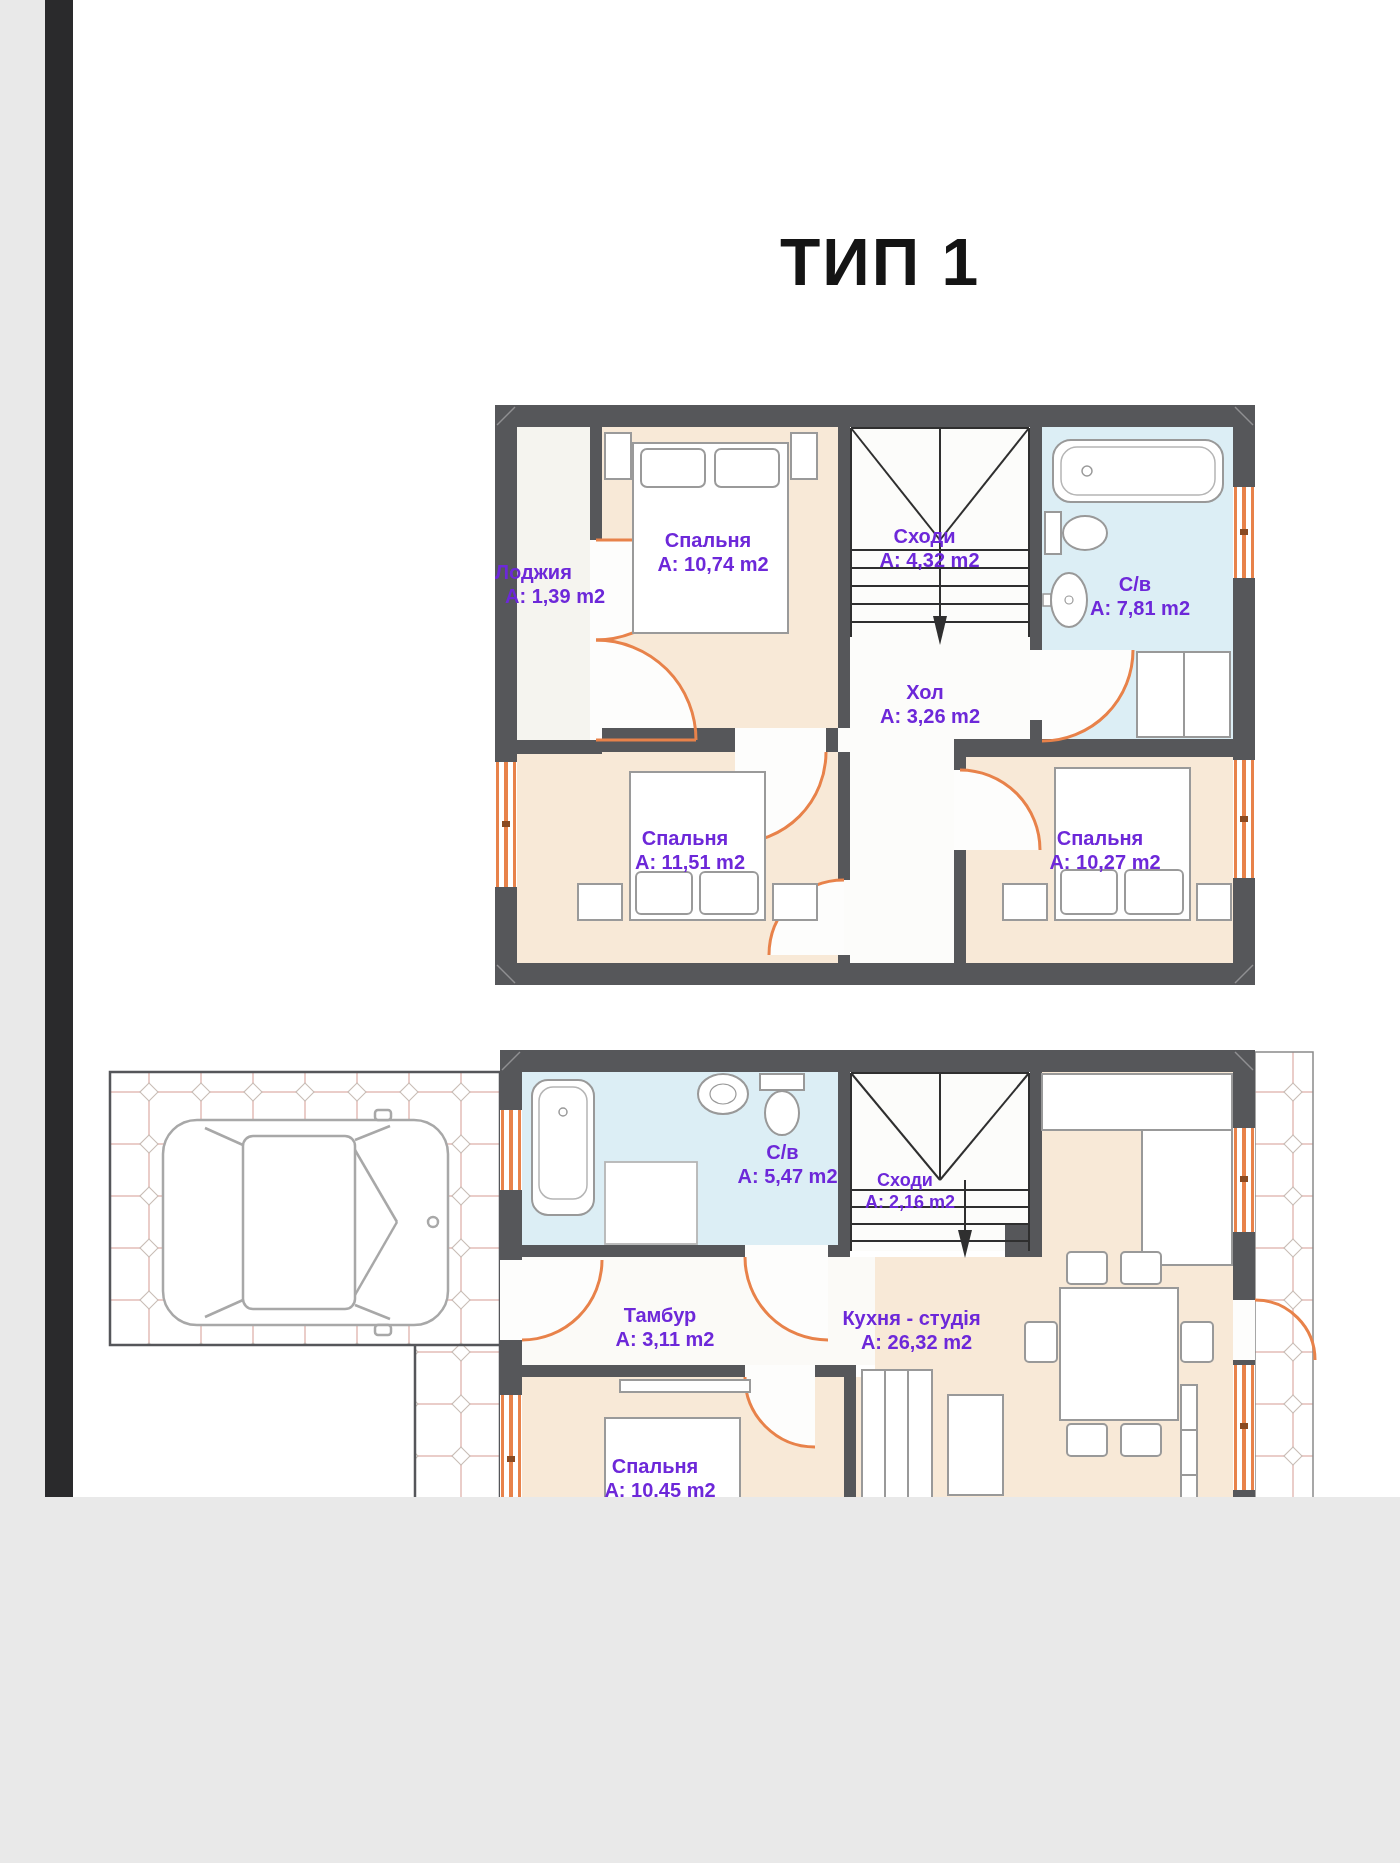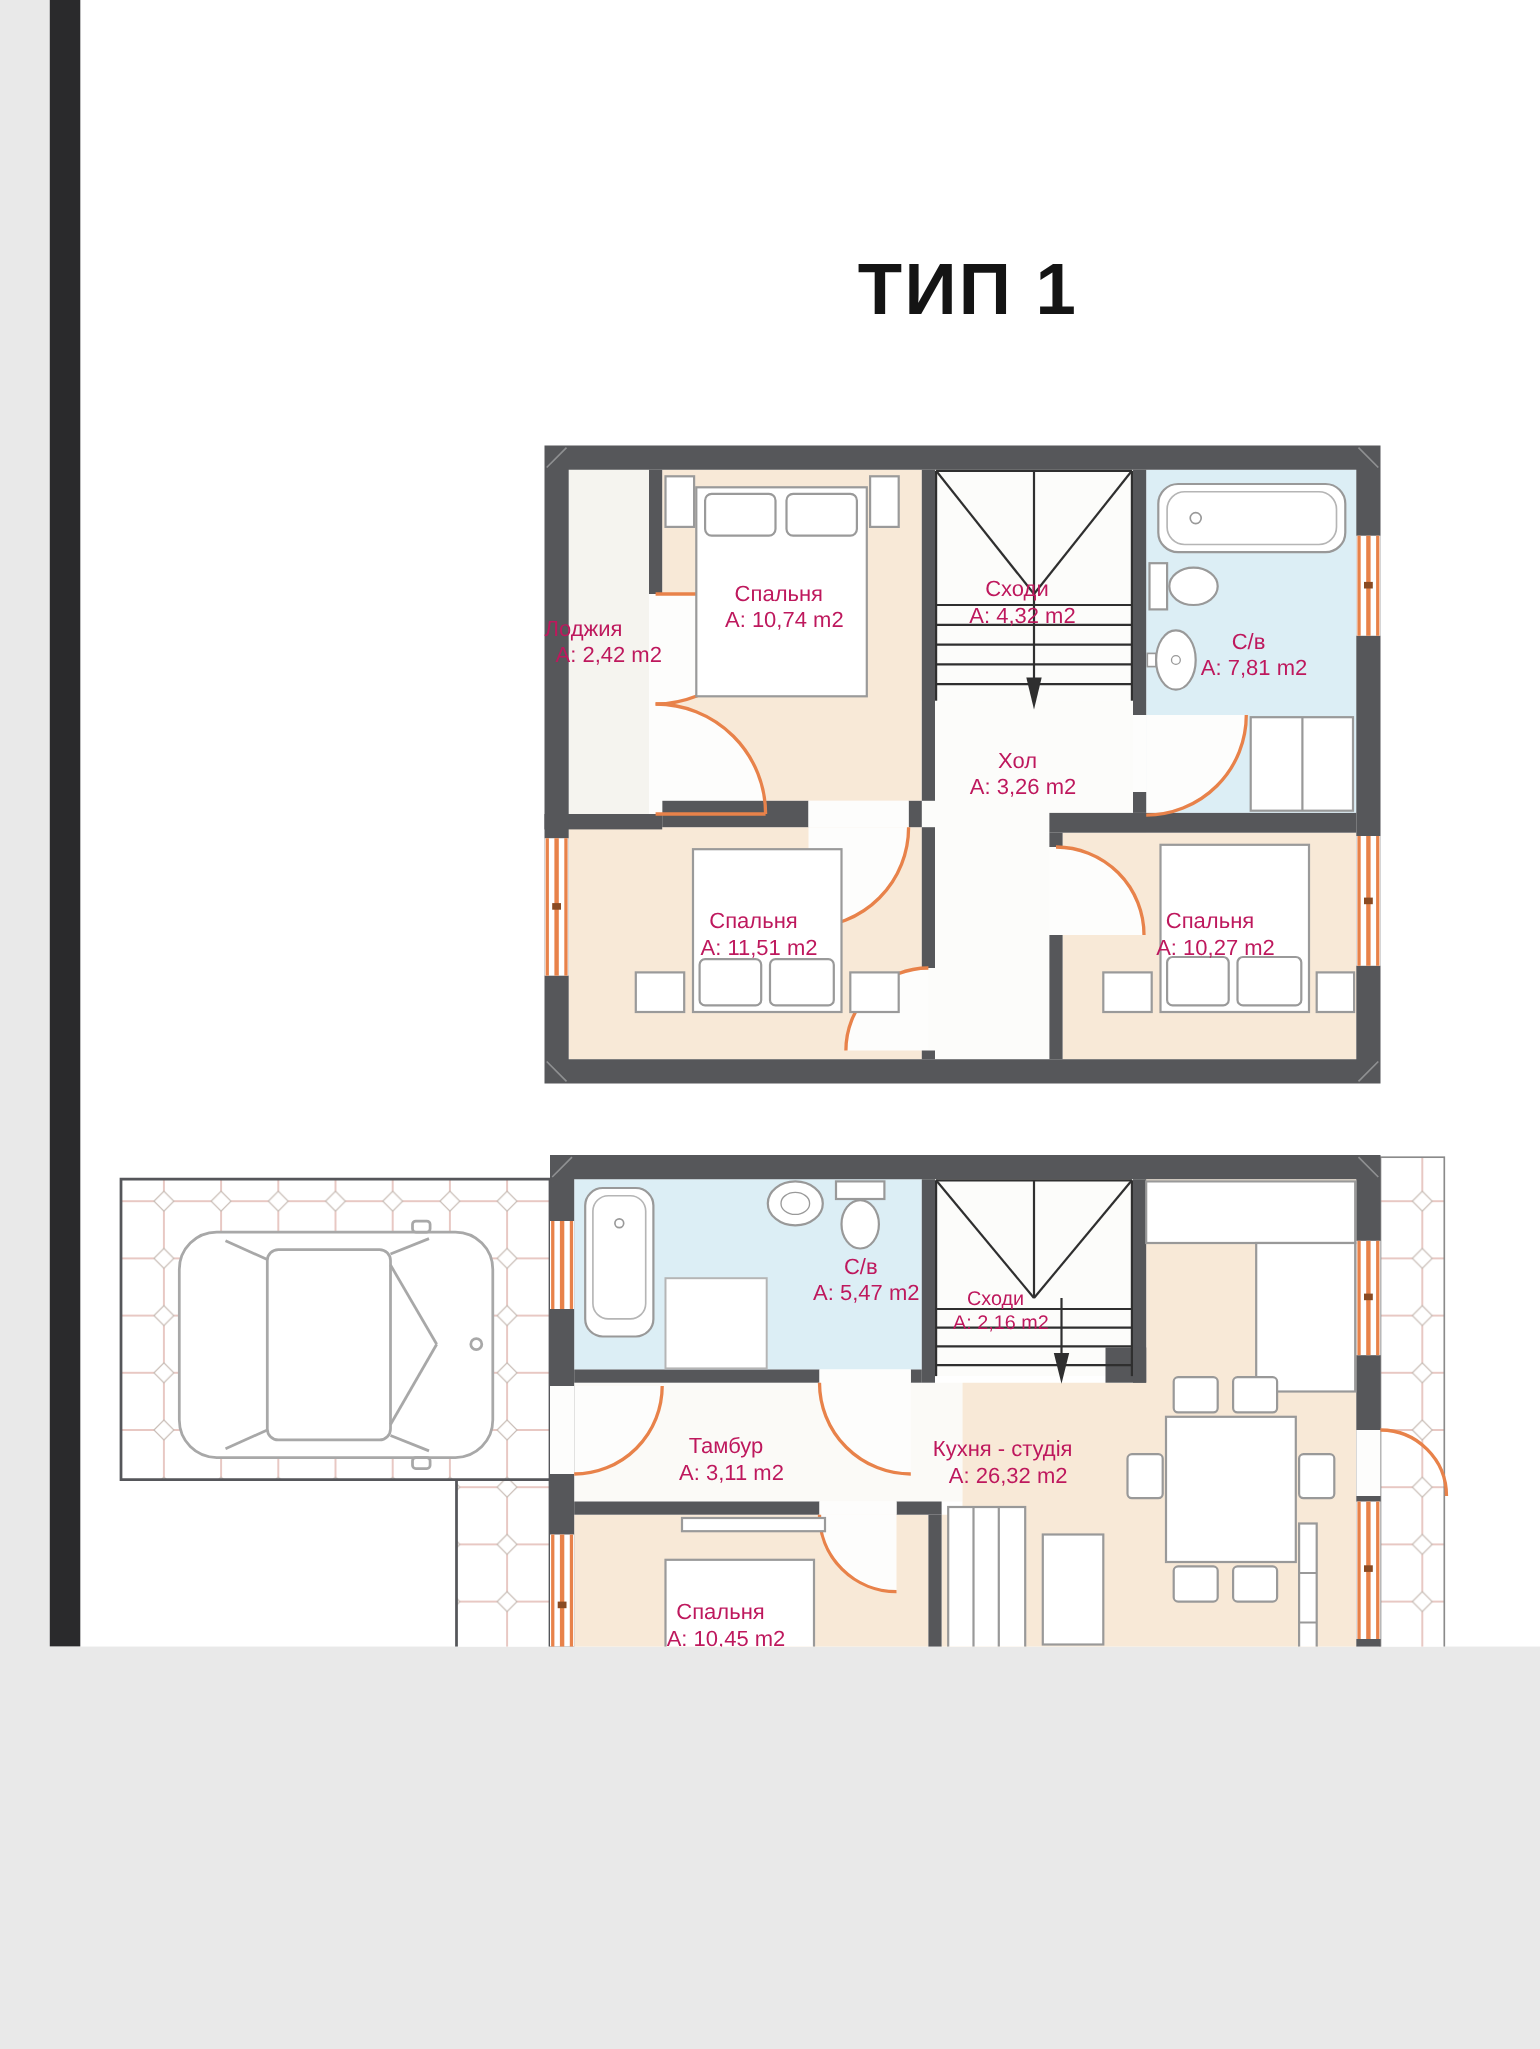--- a/index.html
+++ b/index.html
@@ -4,21 +4,21 @@
 <style>
   html,body{margin:0;padding:0;background:#e9e9e9;}
   #page{position:relative;width:1400px;height:1497px;background:#ffffff;overflow:hidden;
         font-family:"Liberation Sans",sans-serif;margin-left:45px;}
   .sidebar{position:absolute;top:0;height:100%;}
   #bar-left{left:0;width:28px;background:#2a2a2c;}
   #bar-right{left:1368px;width:32px;background:#1e1e1f;border-left:2px solid #303031;}
   #plan-title{position:absolute;left:615px;top:224px;width:440px;text-align:center;
         font-size:66px;font-weight:bold;letter-spacing:2px;color:#141414;}
   svg.layer{position:absolute;left:0;top:0;pointer-events:none;}
-  .room-label{position:absolute;text-align:center;font-weight:normal;color:#be185d;
+  .room-label{position:absolute;text-align:center;font-weight:bold;color:#6d28d9;
         font-size:20px;line-height:1.22;white-space:nowrap;}
   .room-label .area{display:block;padding-left:10px;}
   #label-up-loggia{ text-align:left;}
   #logo-tagline{position:absolute;left:845px;top:1757px;width:500px;text-align:right;
         font-family:"DejaVu Sans",sans-serif;font-style:italic;font-weight:600;
         font-size:52px;letter-spacing:1px;color:#a89d78;}
 </style>
 </head>
 <body>
 
@@ -357,21 +357,21 @@
         <rect x="1108" y="1704" width="10" height="6" fill="#fff"></rect>
       </g>
     </g>
     <text x="595" y="1802" font-family="DejaVu Serif, serif" font-style="italic" font-weight="bold" font-size="200" fill="#a89d78" textLength="700" lengthAdjust="spacingAndGlyphs" transform="rotate(-4 595 1802)">Маяк</text>
   </svg>
 
   <div id="logo-tagline">агентство нерухомості</div>
 
   <div class="room-label" id="label-up-loggia" style="left:450px;top:560px;width:120px;">
     <span>Лоджия</span>
-    <span class="area">А: 2,42 m2</span>
+    <span class="area">А: 1,39 m2</span>
   </div>
   <div class="room-label" style="left:568px;top:528px;width:190px;">
     <span>Спальня</span>
     <span class="area">А: 10,74 m2</span>
   </div>
   <div class="room-label" style="left:792px;top:524px;width:175px;">
     <span>Сходи</span>
     <span class="area">А: 4,32 m2</span>
   </div>
   <div class="room-label" style="left:1000px;top:572px;width:180px;">

